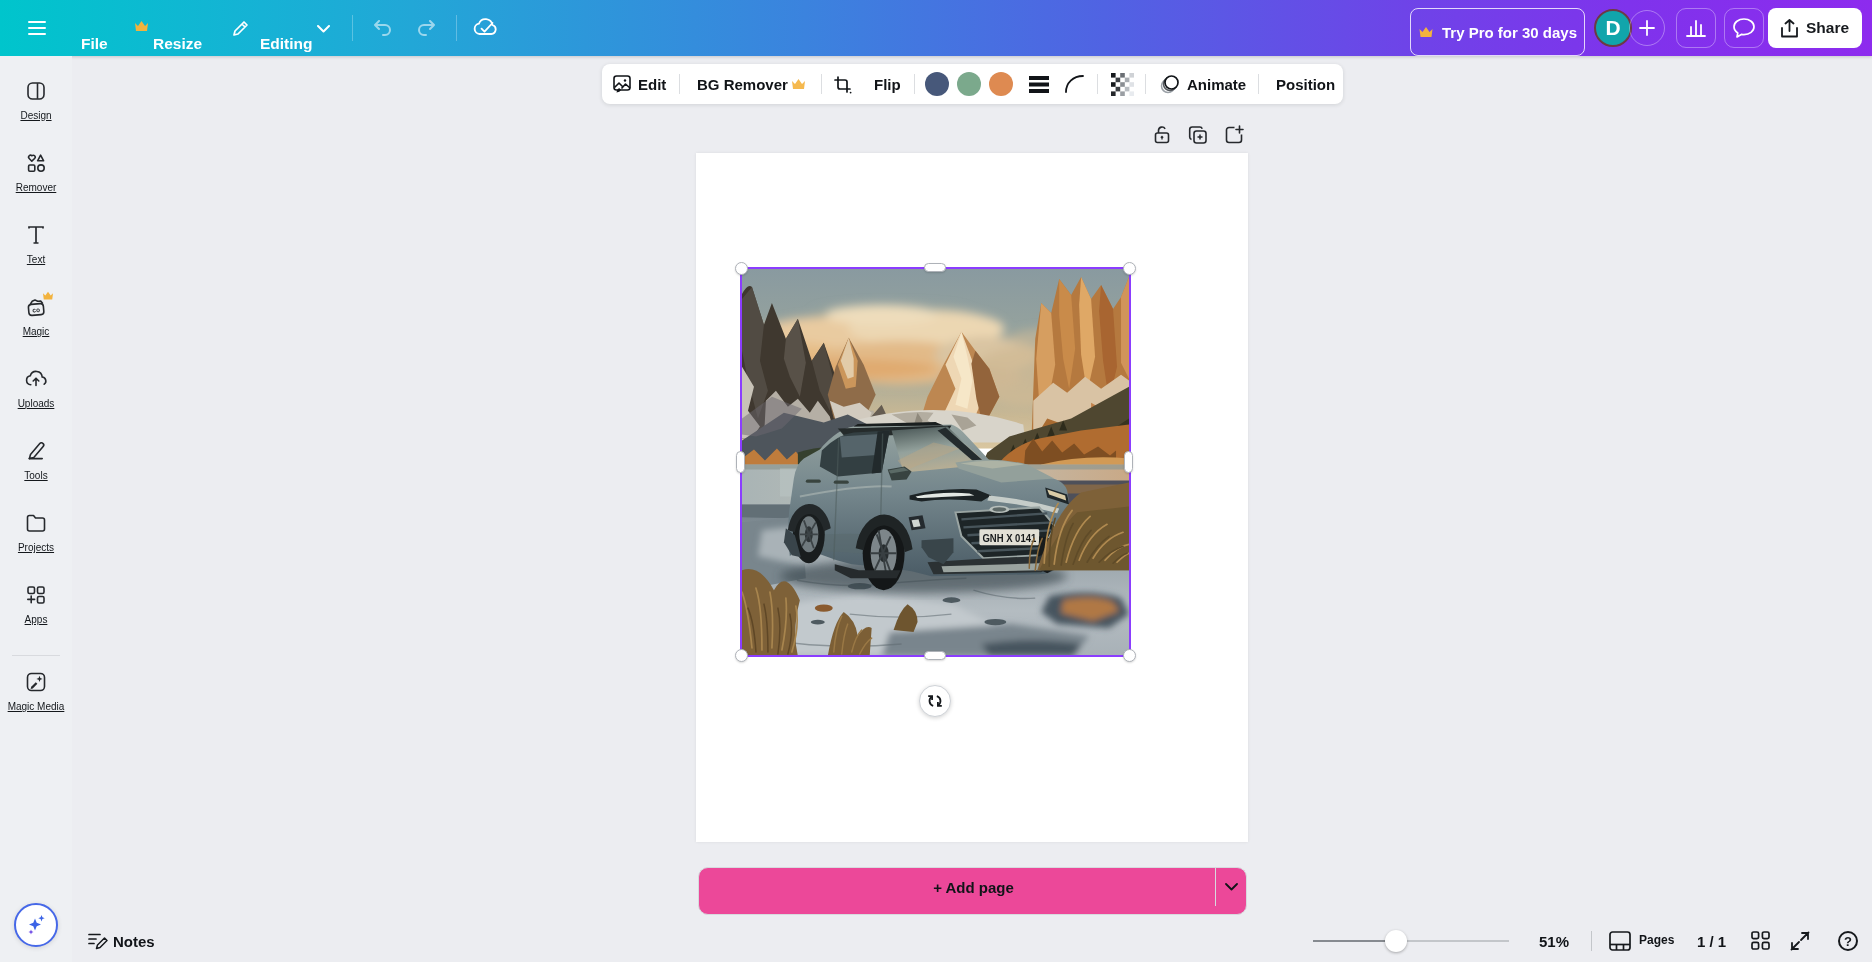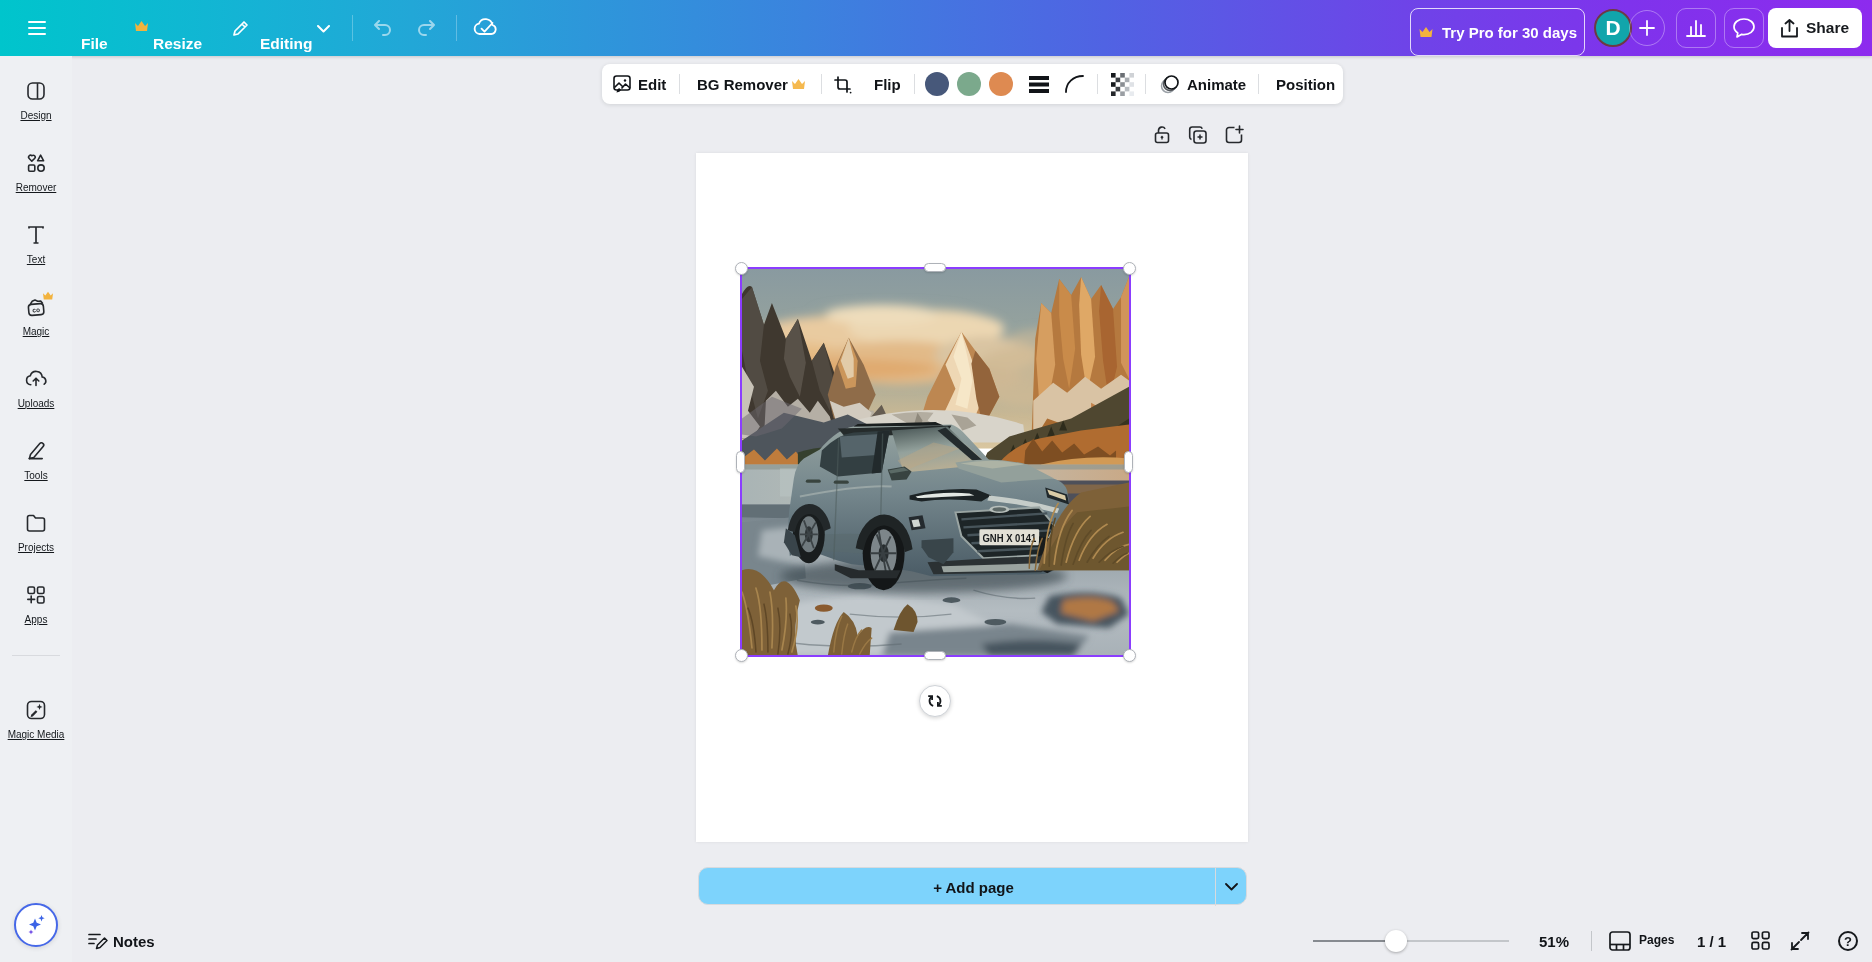--- a/index.html
+++ b/index.html
@@ -13,21 +13,21 @@
 .tb-item { position:absolute; top:16px; height:56px; display:flex; align-items:center; color:#fff; font-weight:bold; font-size:15.5px; }
 .tb-div { position:absolute; top:15px; width:1px; height:26px; background:rgba(255,255,255,0.28); }
 #rail { position:absolute; left:0; top:56px; width:72px; height:906px; background:#eef0f3; }
 .rail-item { position:absolute; left:0; width:72px; text-align:center; color:#14181c; }
 .rail-item .lbl { font-size:10px; color:#14181c; display:block; margin-top:7px;text-decoration:underline; }
 .rail-item svg { display:block; margin:0 auto; }
 #toolbar { position:absolute; left:602px; top:64px; width:741px; height:40px; background:#fff; border-radius:8px; box-shadow:0 1px 4px rgba(20,24,28,0.12); }
 .tbar-txt { position:absolute; top:0; height:40px; display:flex; align-items:center; font-weight:bold; font-size:15px; color:#111418; }
 .tbar-div { position:absolute; top:10px; width:1px; height:20px; background:#dcdee1; }
 #page { position:absolute; left:696px; top:153px; width:552px; height:689px; background:#fff; box-shadow:0 0 3px rgba(20,24,28,0.08); }
-#addpage { position:absolute; left:698px; top:867px; width:549px; height:38px; background:#7dd3fc; border:1px solid #d7dade; border-radius:10px; color:#111418; font-weight:bold; font-size:15px; }
+#addpage { position:absolute; left:698px; top:867px; width:549px; height:48px; background:#ec4899; border:1px solid #d7dade; border-radius:10px; color:#111418; font-weight:bold; font-size:15px; }
 .handle-c { position:absolute; width:13px; height:13px; background:#fff; border:1px solid #aeb2b8; border-radius:50%; box-shadow:0 1px 2px rgba(0,0,0,0.15); }
 .handle-e { position:absolute; width:22px; height:9px; background:#fff; border:1px solid #aeb2b8; border-radius:5px; box-shadow:0 1px 2px rgba(0,0,0,0.15); }
 .handle-e.vert { width:9px; height:22px; }
 #selbox { position:absolute; left:740px; top:267px; width:391px; height:390px; border:2px solid #8b3dff; }
 .btxt { font-weight:bold; color:#111418; }
 </style>
 </head>
 <body>
 
 <div id="topbar">
@@ -159,21 +159,21 @@
     <svg width="24" height="24" viewBox="0 0 24 24" fill="none" stroke="#26292d" stroke-width="1.6">
         <rect x="4" y="4" width="6.5" height="6.5" rx="1.5"></rect>
         <rect x="13.5" y="4" width="6.5" height="6.5" rx="1.5"></rect>
         <rect x="13.5" y="13.5" width="6.5" height="6.5" rx="1.5"></rect>
         <path d="M7.2 13v6.8M3.8 16.4h6.8" stroke-linecap="round"></path>
       </svg>
     <span class="lbl">Apps</span>
   </div>
   <div class="abs" style="left:12px;top:655px;width:48px;height:1px;background:#d8dade"></div>
 
-  <div class="rail-item" style="top:698px">
+  <div class="rail-item" style="top:670px">
     <svg width="24" height="24" viewBox="0 0 24 24" fill="none" stroke="#26292d" stroke-width="1.6">
         <rect x="3.5" y="3.5" width="17" height="17" rx="4"></rect>
         <path d="M7.2 16.8l4.6-4.6 1.6 1.6-4.6 4.6-2.2.6z" fill="#26292d" stroke="none"></path>
         <path d="M15.5 5.8l.85 2.25 2.25.85-2.25.85-.85 2.25-.85-2.25-2.25-.85 2.25-.85z" fill="#26292d" stroke="none"></path>
       </svg>
     <span class="lbl">Magic Media</span>
   </div>
 </div>
 
 <div id="page"></div>

